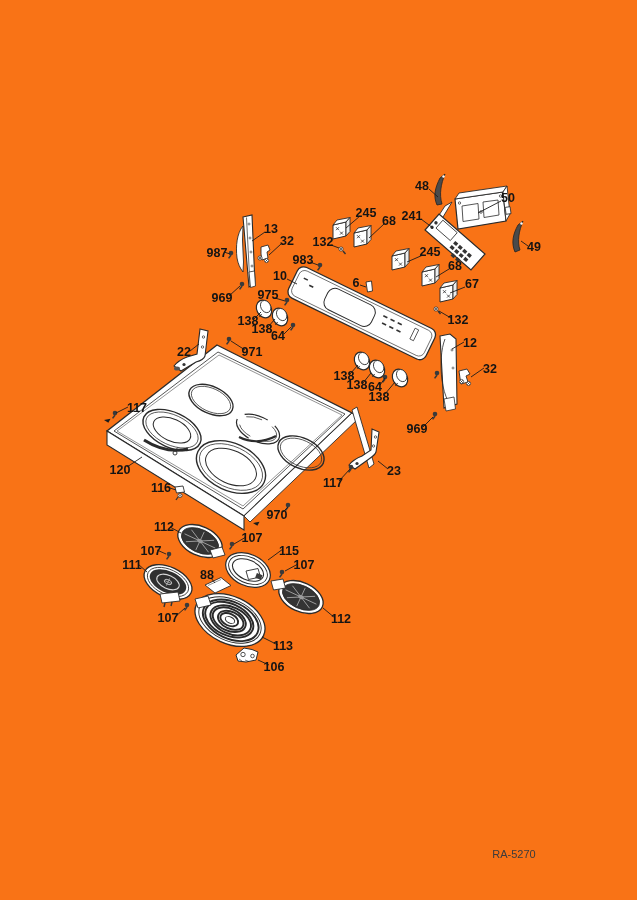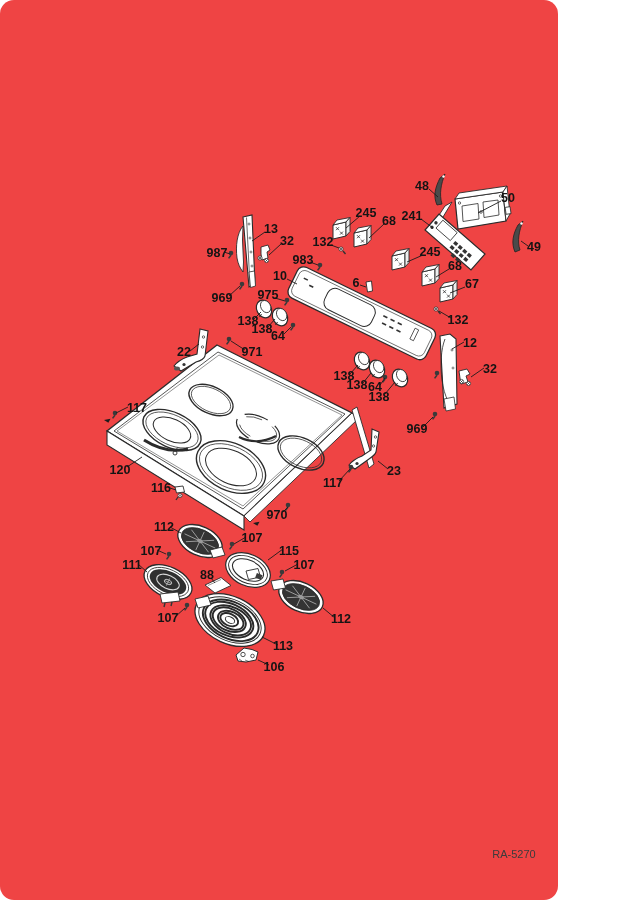--- a/index.html
+++ b/index.html
@@ -1,17 +1,17 @@
 <!DOCTYPE html>
 <html><head>
 <meta charset="utf-8">
 <style>
   html,body{margin:0;padding:0;background:#fff;}
-  .page{position:relative;width:558px;height:900px;background:#ef4444;overflow:hidden;
-        font-family:"Liberation Sans",sans-serif;border-radius:14px;}
+  .page{position:relative;width:637px;height:900px;background:#f97316;overflow:hidden;
+        font-family:"Liberation Sans",sans-serif;}
   svg{position:absolute;left:0;top:0;}
   .callout{font-family:"Liberation Sans",sans-serif;font-size:12.5px;font-weight:bold;fill:#141414;}
   .doccode{font-family:"Liberation Sans",sans-serif;font-size:11px;font-weight:normal;fill:#3c3c3c;}
   .ln{stroke:#1c1c1c;stroke-width:0.9;fill:none;}
   .part{stroke:#2b2b2b;fill:#fff;}
 </style>
 </head>
 <body>
 
 <div class="page">

